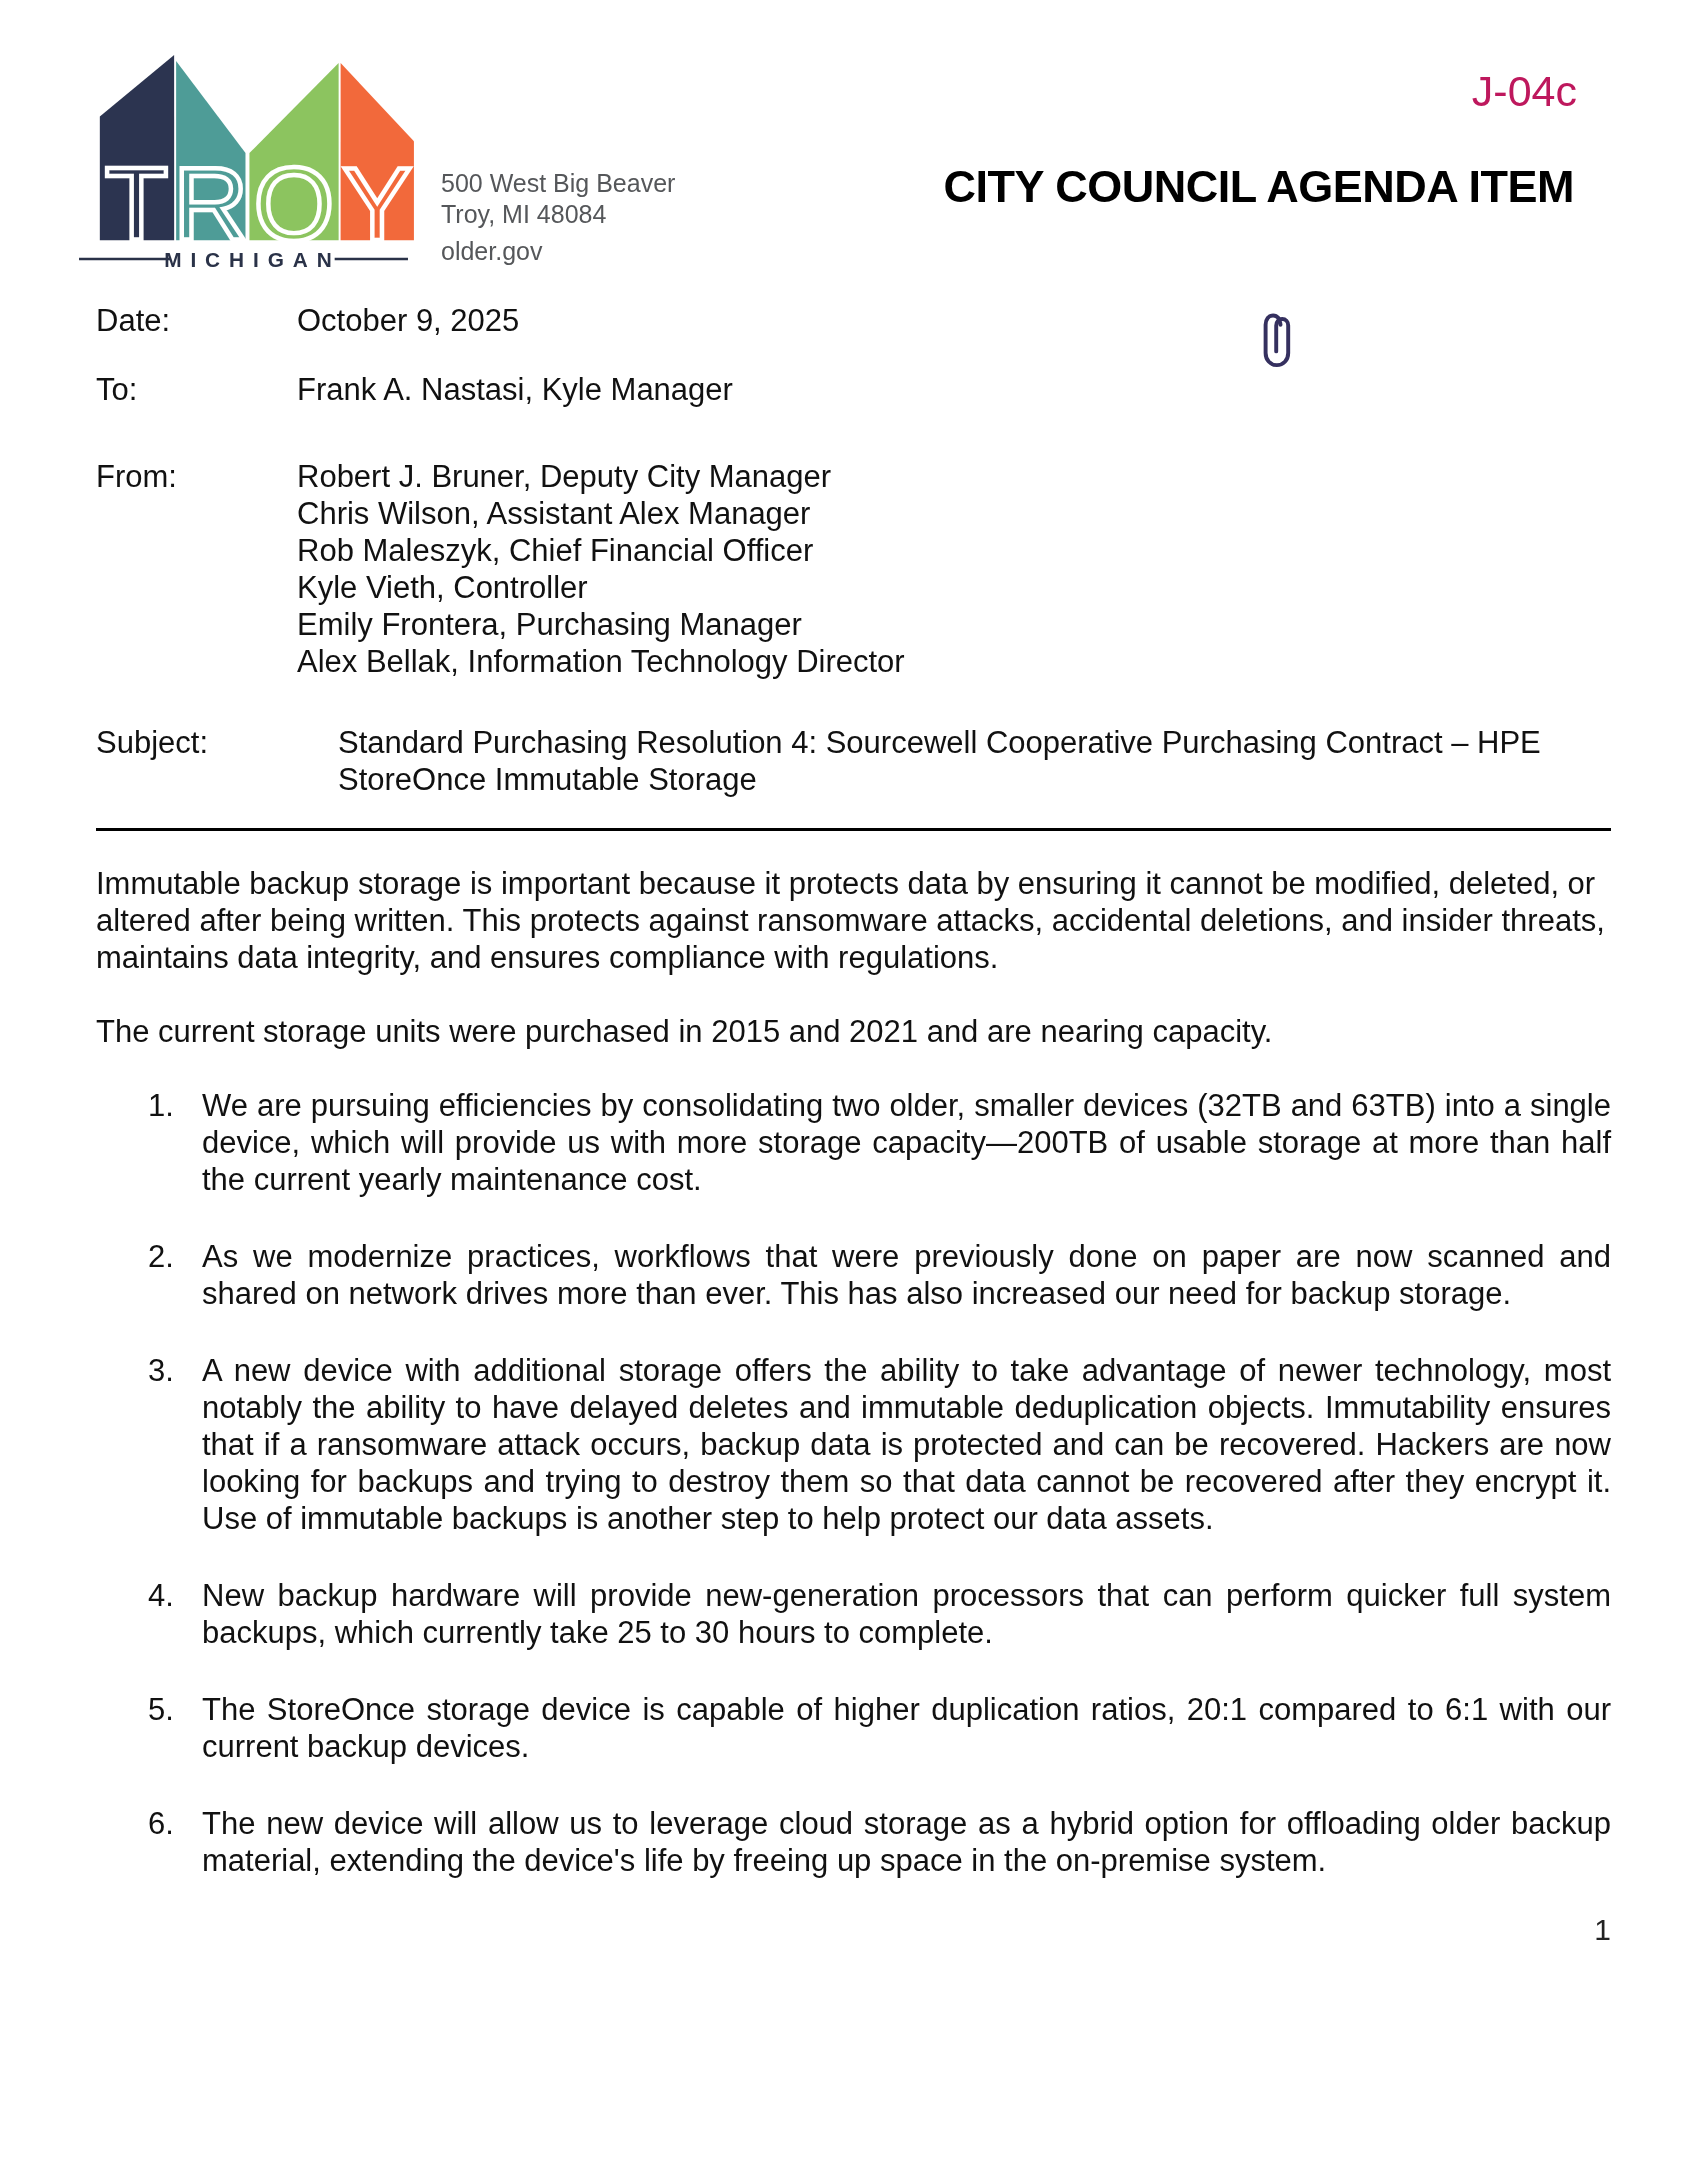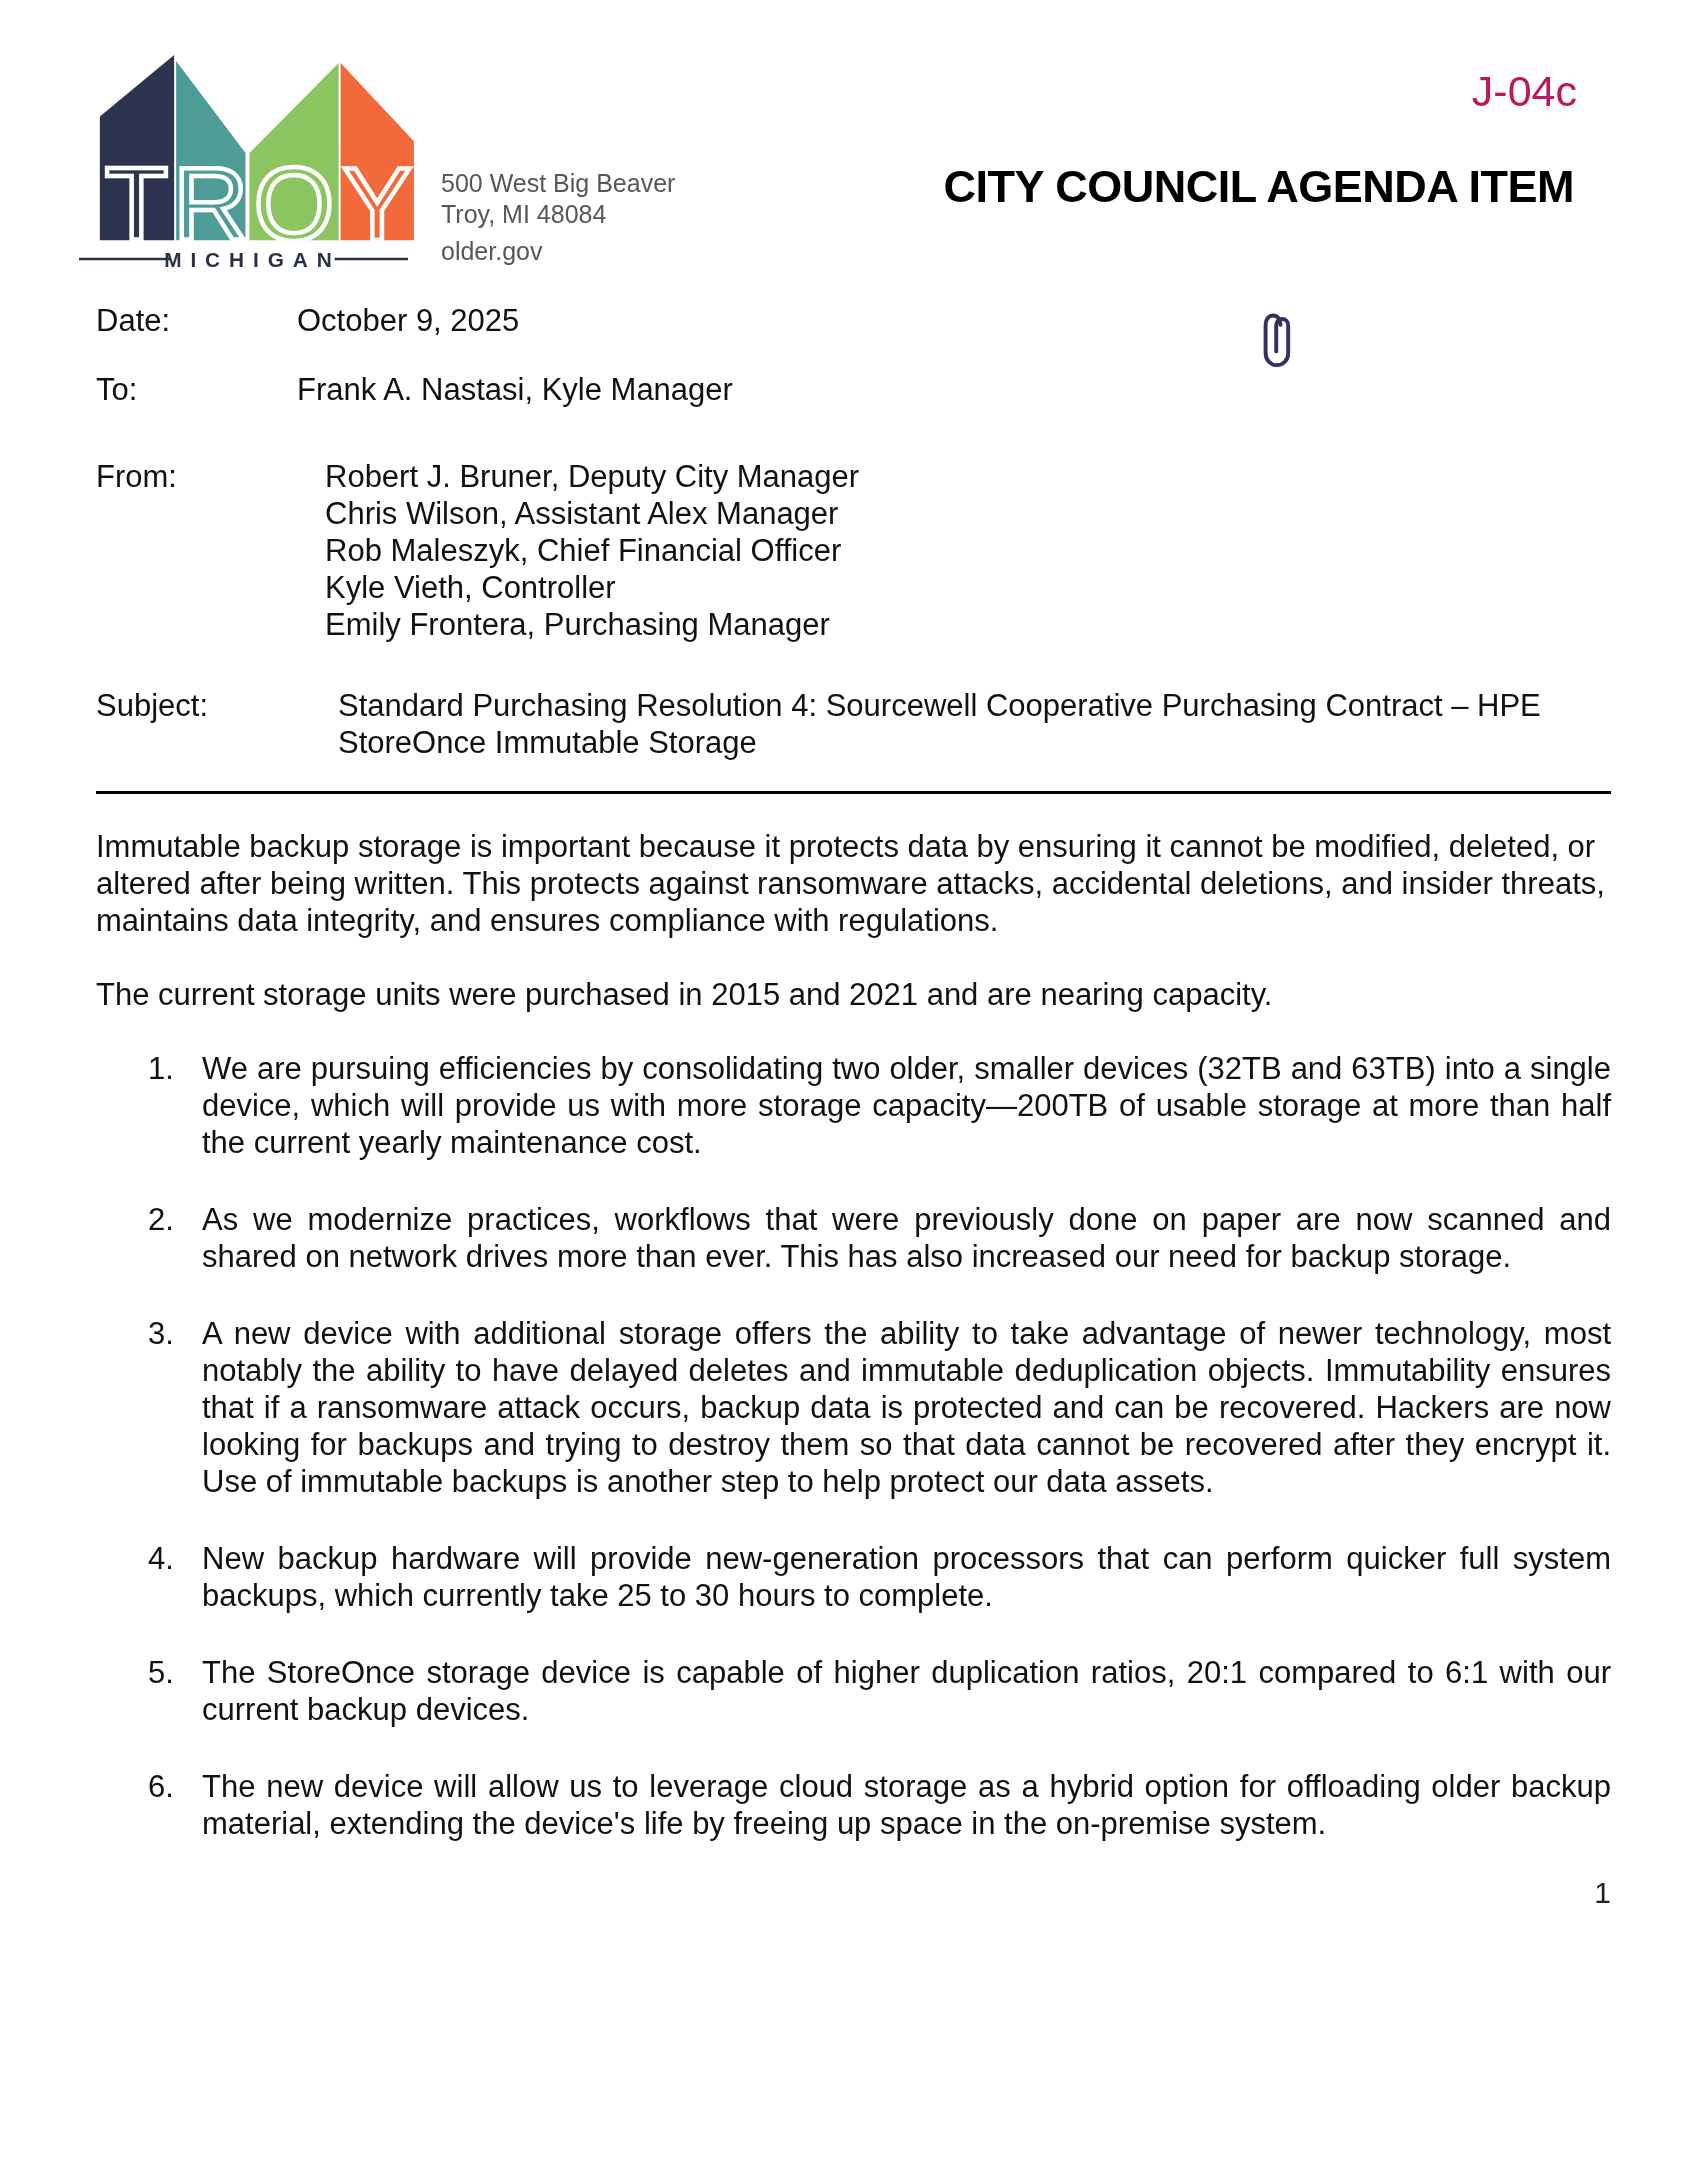--- a/index.html
+++ b/index.html
@@ -33,21 +33,21 @@
     font-size: 45px; line-height: 50px; font-weight: 700; letter-spacing: -0.5px; color: #000000;
   }
   .paperclip { position: absolute; left: 1263px; top: 311px; width: 28px; height: 57px; }
 
   
   .content { padding: 0 72px 0 96px; font-size: 31px; line-height: 37px; }
   .memo-row { display: flex; }
   .memo-label { width: 201px; flex: none; }
   .memo-value { flex: 1; }
   .row-to { margin-top: 32px; }
-  .row-from { margin-top: 50px; gap: 28px; }
+  .row-from { margin-top: 50px; }
   .row-subject { margin-top: 44px; gap: 41px; }
 
   .rule { border: none; border-top: 3px solid #000; margin: 30px 0 0 0; }
 
   .history {
     margin: 46px 0 0 0;
     font-size: 33px; line-height: 38px; font-weight: 700;
     text-decoration: underline; text-underline-offset: 5px;
   }
   .para { margin: 34px 0 0 0; }
@@ -112,20 +112,21 @@
     </div>
 
     <div class="memo-row row-from">
       <div class="memo-label">From:</div>
       <div class="memo-value">
         <div>Robert J. Bruner, Deputy City Manager</div>
         <div>Chris Wilson, Assistant Alex Manager</div>
         <div>Rob Maleszyk, Chief Financial Officer</div>
         <div>Kyle Vieth, Controller</div>
         <div>Emily Frontera, Purchasing Manager</div>
+        <div>Alex Bellak, Information Technology Director</div>
       </div>
     </div>
 
     <div class="memo-row row-subject">
       <div class="memo-label">Subject:</div>
       <div class="memo-value">Standard Purchasing Resolution 4: Sourcewell Cooperative Purchasing Contract – HPE StoreOnce Immutable Storage</div>
     </div>
 
     <hr class="rule">
 

